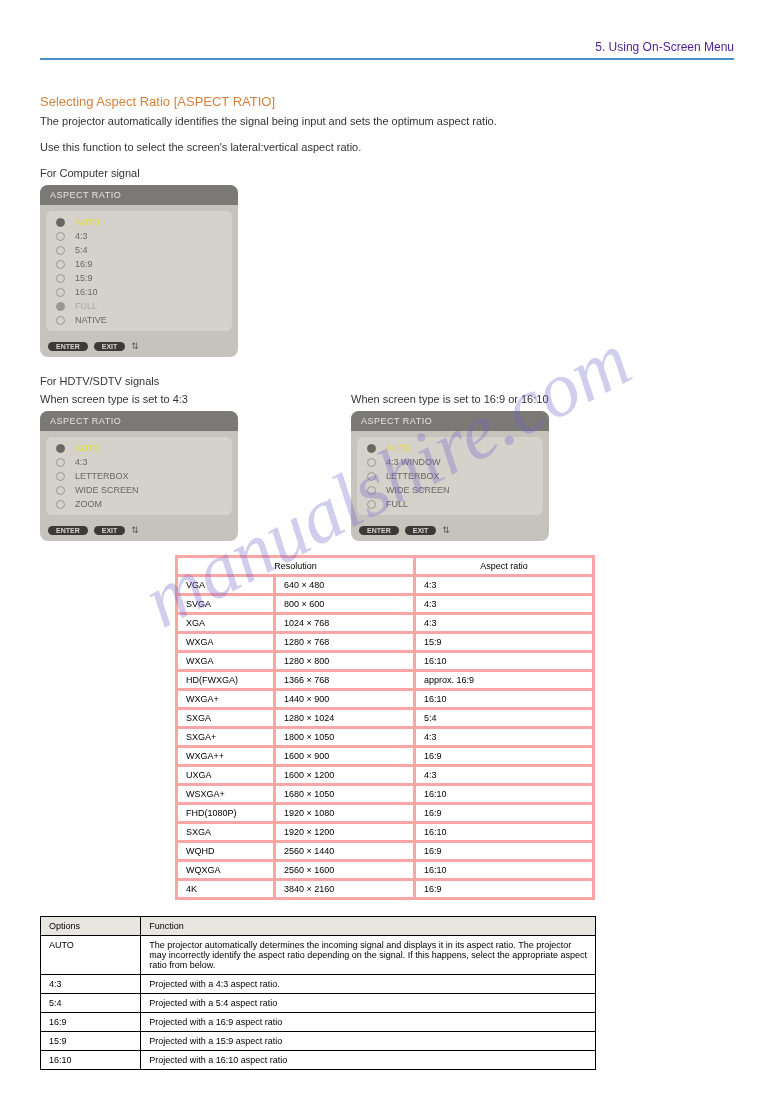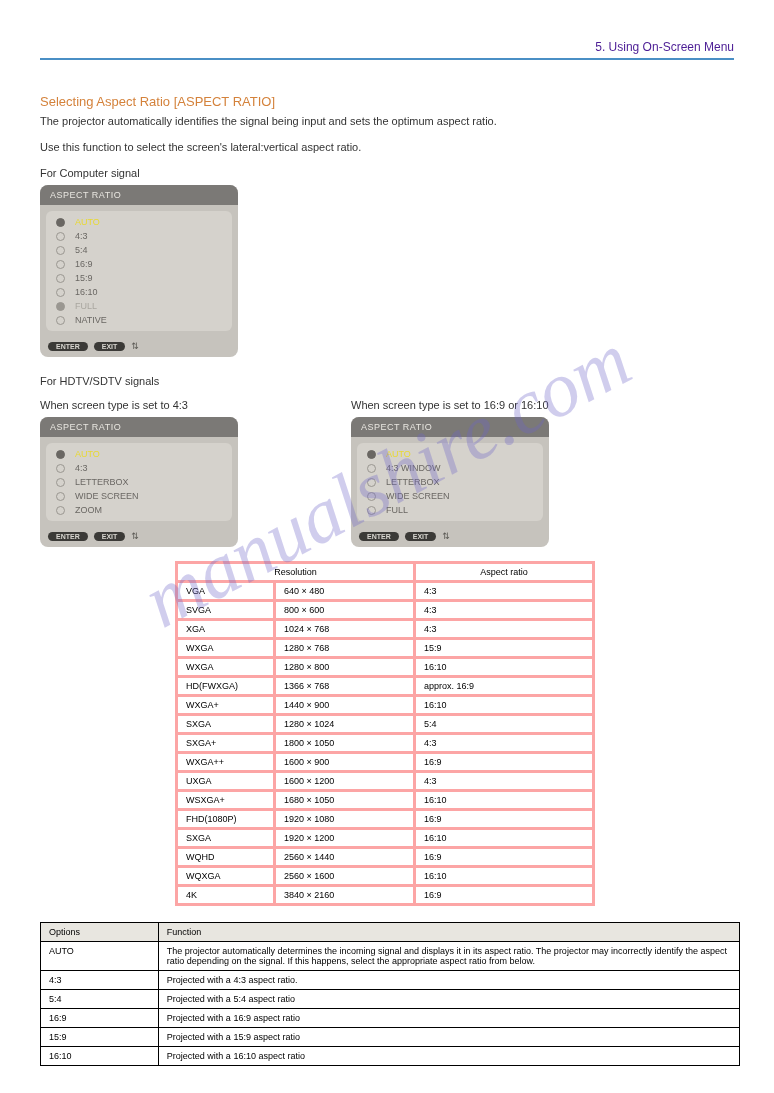--- a/index.html
+++ b/index.html
@@ -8,21 +8,21 @@
 .page { padding: 40px 40px 20px 40px; }
 
 .header-bar { border-bottom: 2px solid #4a8fc5; margin-bottom: 8px; }
 .header-label { color: #4c1d95; font-size: 12px; text-align: right; padding-bottom: 4px; }
 
 .menu-path { color: #d4823b; font-size: 13px; font-weight: bold; margin-top: 30px; margin-bottom: 20px; }
 
 .section-title { color: #d4823b; font-size: 13px; margin-top: 34px; margin-bottom: 6px; }
 .body-text { font-size: 11px; color: #333; margin-bottom: 14px; }
 
-.sub-label { font-size: 11px; color: #333; margin-bottom: 6px; margin-top: 6px; }
+.sub-label { font-size: 11px; color: #333; margin-bottom: 6px; margin-top: 0; }
 
 .osd { width: 198px; border-radius: 8px; background: #c6c3bd; padding-bottom: 0; overflow: hidden; font-family: Arial, sans-serif; }
 .osd-title { background: #7b7976; color: #e8e6e0; font-size: 9px; padding: 5px 10px; letter-spacing: 0.5px; }
 .osd-inset { background: #d5d2cc; border-radius: 6px; margin: 6px; padding: 4px 0; }
 .osd-row { display: flex; align-items: center; padding: 2px 10px; font-size: 9px; color: #6a6763; }
 .osd-row.selected { color: #e8d933; }
 .osd-row.disabled { color: #a9a69f; }
 .osd-radio { width: 9px; height: 9px; border: 1px solid #9a9791; border-radius: 50%; margin-right: 10px; display: inline-block; }
 .osd-radio.filled { background: #9a9791; }
 .osd-radio.filled-dk { background: #6a6763; border-color: #6a6763; }
@@ -33,21 +33,21 @@
 .osd-row-flex { display: flex; gap: 113px; }
 
 .watermark { position: absolute; left: 50%; top: 480px; transform: translate(-50%, -50%) rotate(-28deg); font-size: 78px; color: rgba(108, 100, 200, 0.32); font-family: Georgia, serif; font-style: italic; pointer-events: none; z-index: 10; white-space: nowrap; }
 
 .res-table { border-collapse: collapse; margin-left: 135px; margin-top: 14px; font-size: 9px; }
 .res-table td { border: 3px solid #fca5a5; padding: 3px 8px; height: 15px; }
 .res-table .col1 { width: 98px; }
 .res-table .col2 { width: 140px; }
 .res-table .col3 { width: 179px; }
 
-.asp-table { border-collapse: collapse; width: 700px; margin-top: 16px; font-size: 9px; }
+.asp-table { border-collapse: collapse; width: 556px; margin-top: 16px; font-size: 9px; }
 .asp-table th, .asp-table td { border: 1px solid #000; padding: 4px 8px; text-align: left; vertical-align: top; }
 .asp-table th { background: #e8e6e0; font-weight: normal; }
 .asp-table .col-a { width: 116px; }
 .asp-table .col-b { width: 572px; }
 
 .page-num { text-align: center; font-size: 11px; font-weight: bold; margin-top: 30px; }
 </style>
 </head>
 <body>
 

